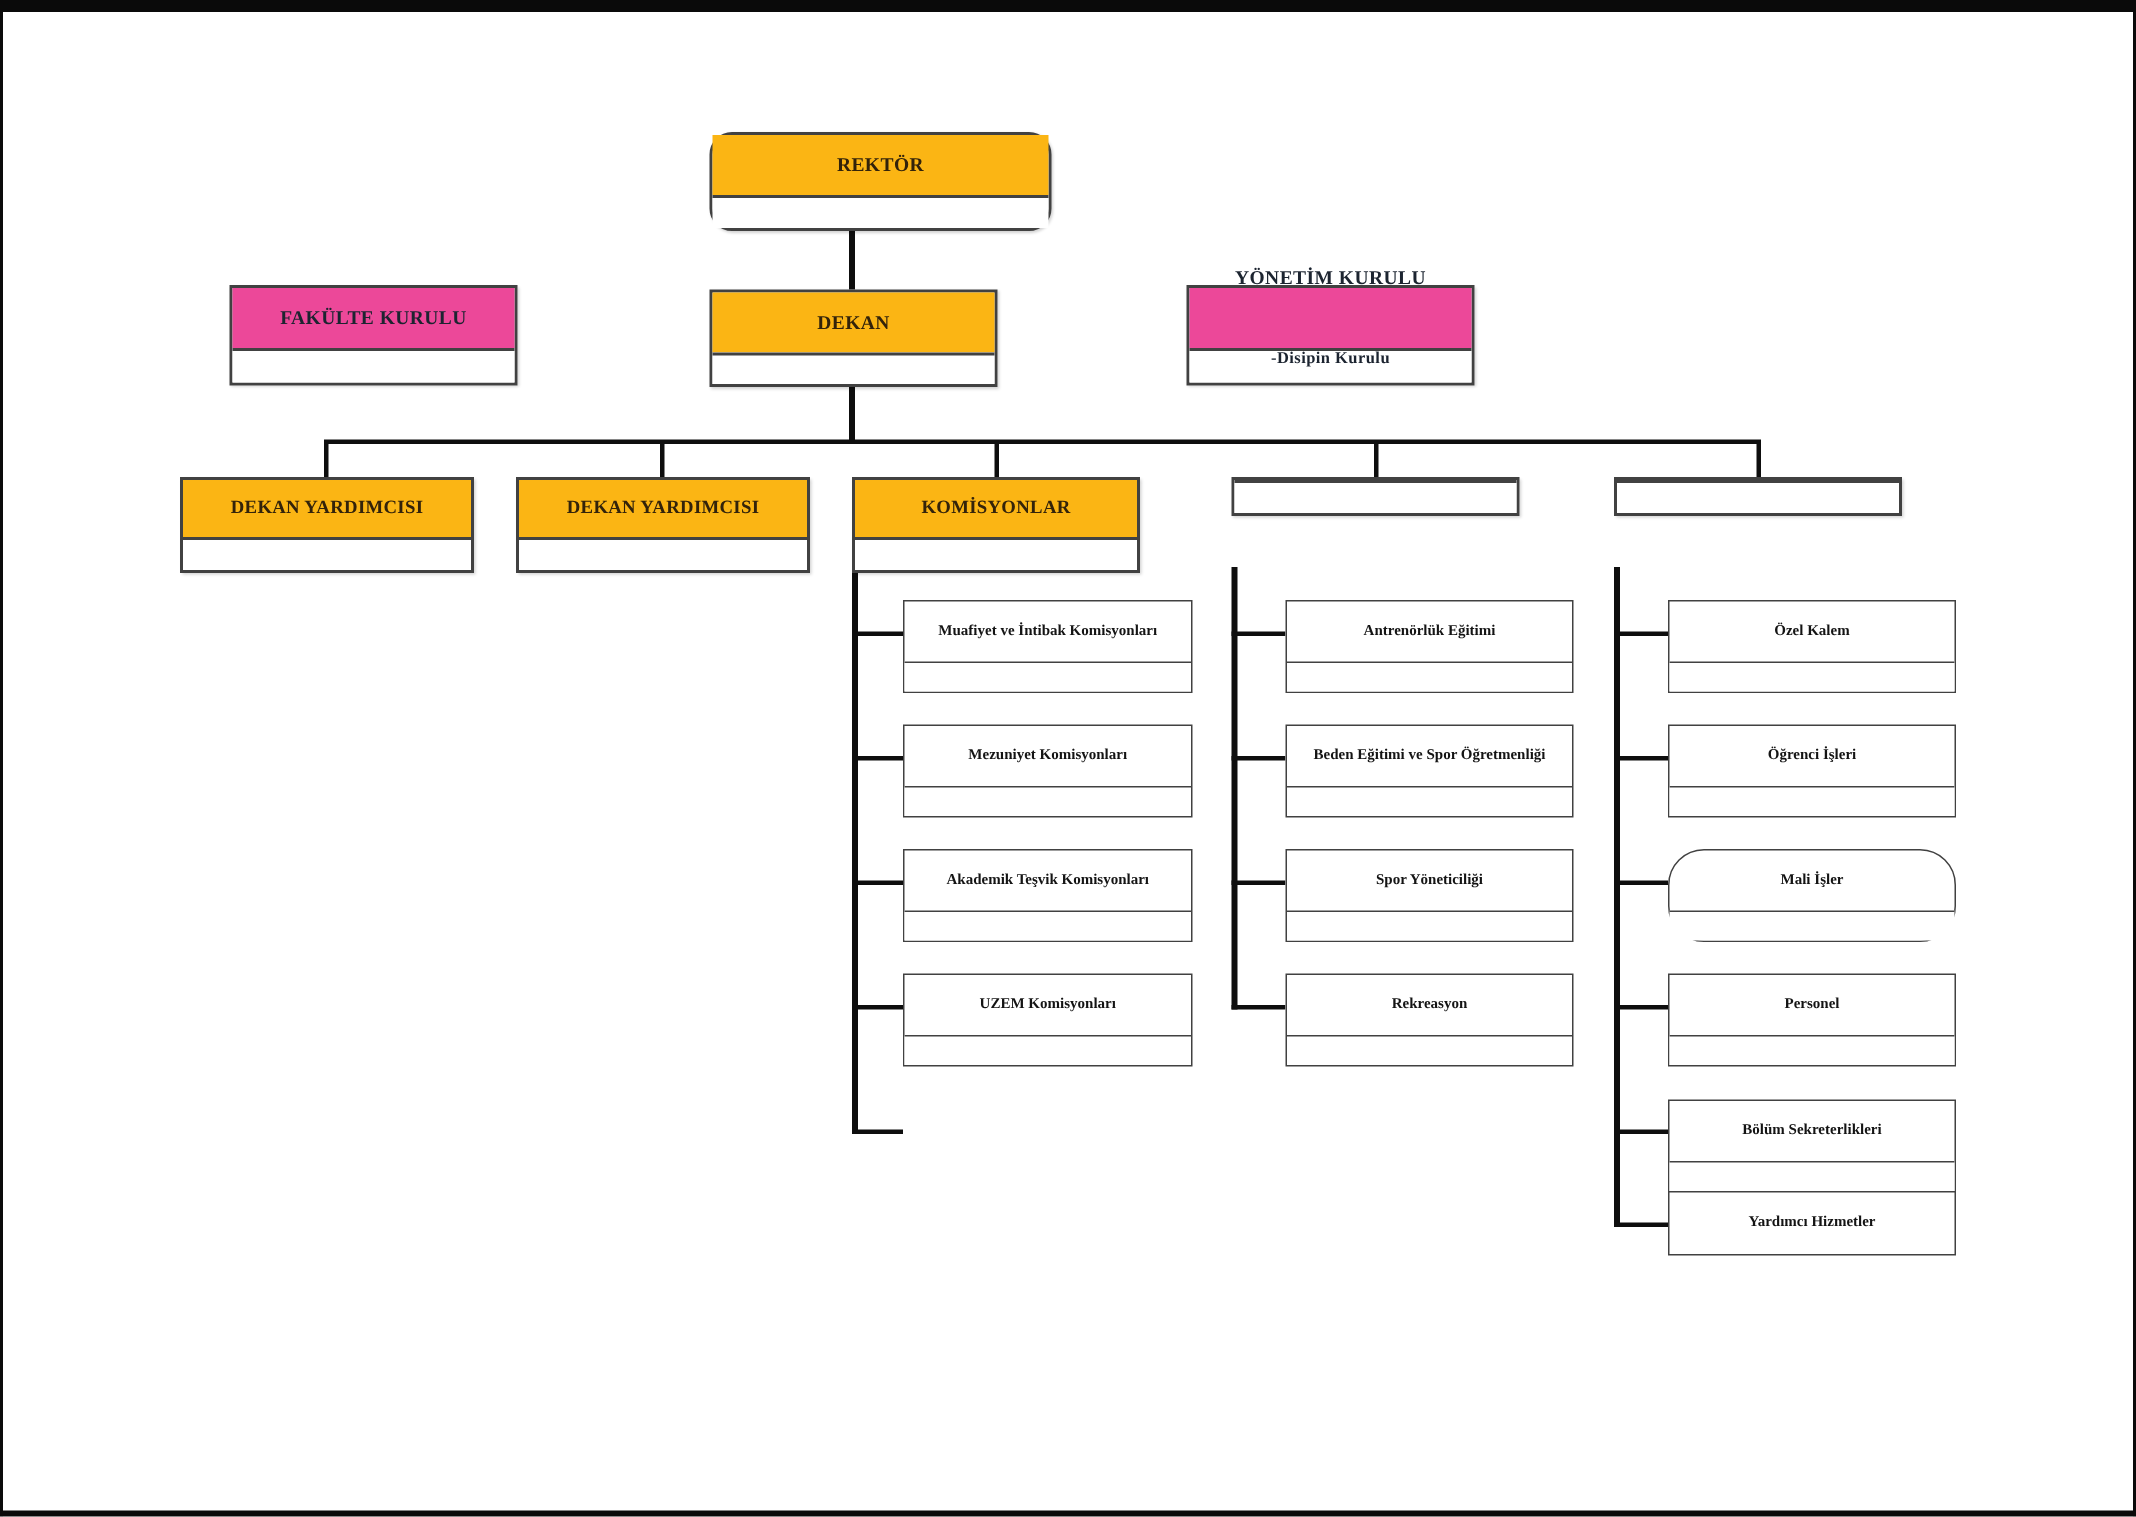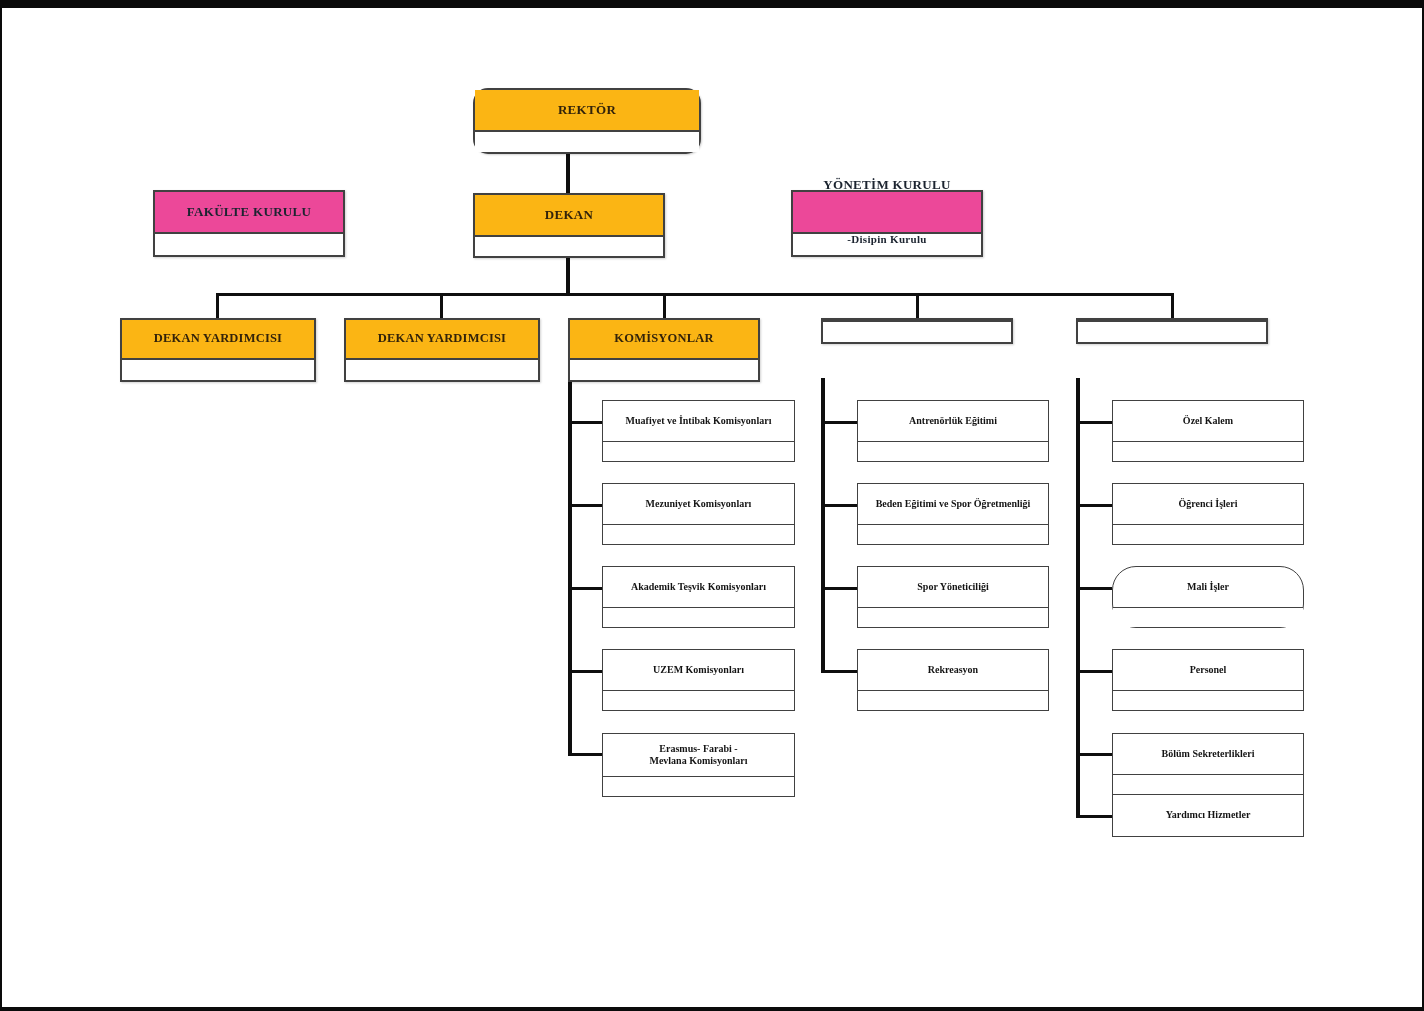--- a/index.html
+++ b/index.html
@@ -145,27 +145,20 @@
         <span>Akademik Teşvik Komisyonları</span>
       </div>
     <div class="row" style="height:19px;"></div>
   </div>
   <div class="node child thin" style="left:602px;top:649px;width:193px;">
     <div class="title" style="height:40px;">
         <span>UZEM Komisyonları</span>
       </div>
     <div class="row" style="height:19px;"></div>
   </div>
-  <div class="node child thin" style="left:602px;top:733px;width:193px;">
-    <div class="title" style="height:42px;">
-      <span>Erasmus- Farabi -</span>
-      <span>Mevlana Komisyonları</span>
-    </div>
-    <div class="row" style="height:19px;"></div>
-  </div>
 
   <div class="node child thin" style="left:857px;top:400px;width:192px;">
     <div class="title" style="height:40px;">
         <span>Antrenörlük Eğitimi</span>
       </div>
     <div class="row" style="height:19px;"></div>
   </div>
   <div class="node child thin" style="left:857px;top:483px;width:192px;">
     <div class="title" style="height:40px;">
         <span>Beden Eğitimi ve Spor Öğretmenliği</span>

